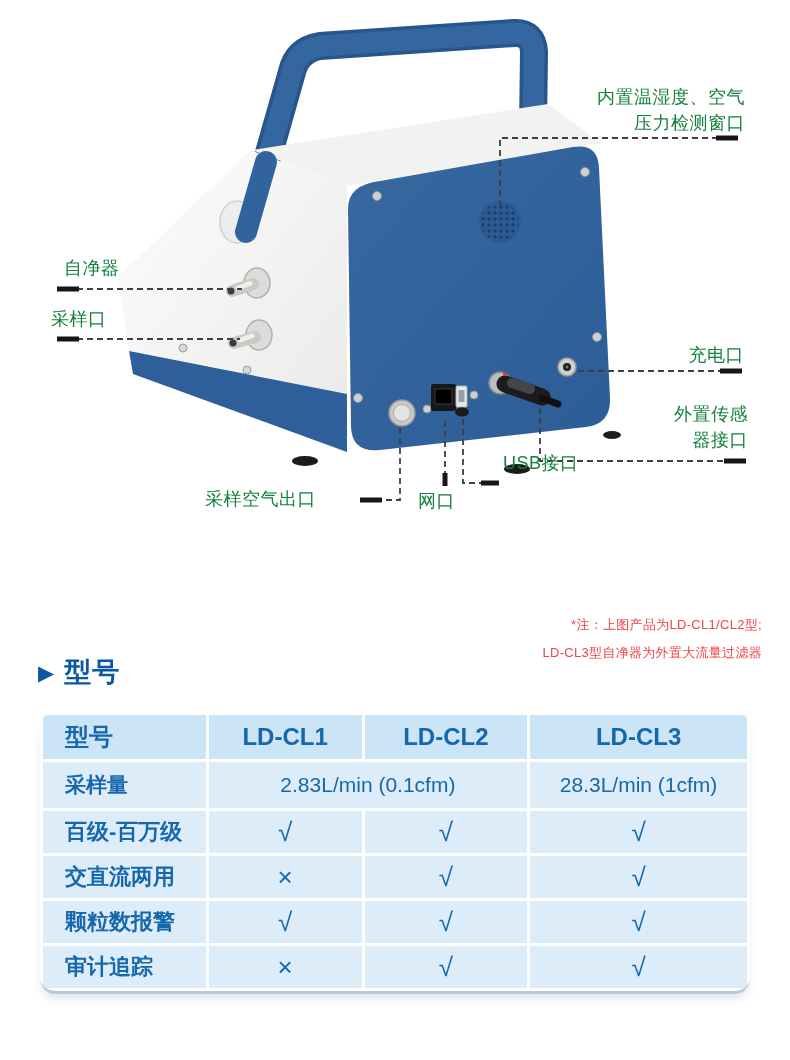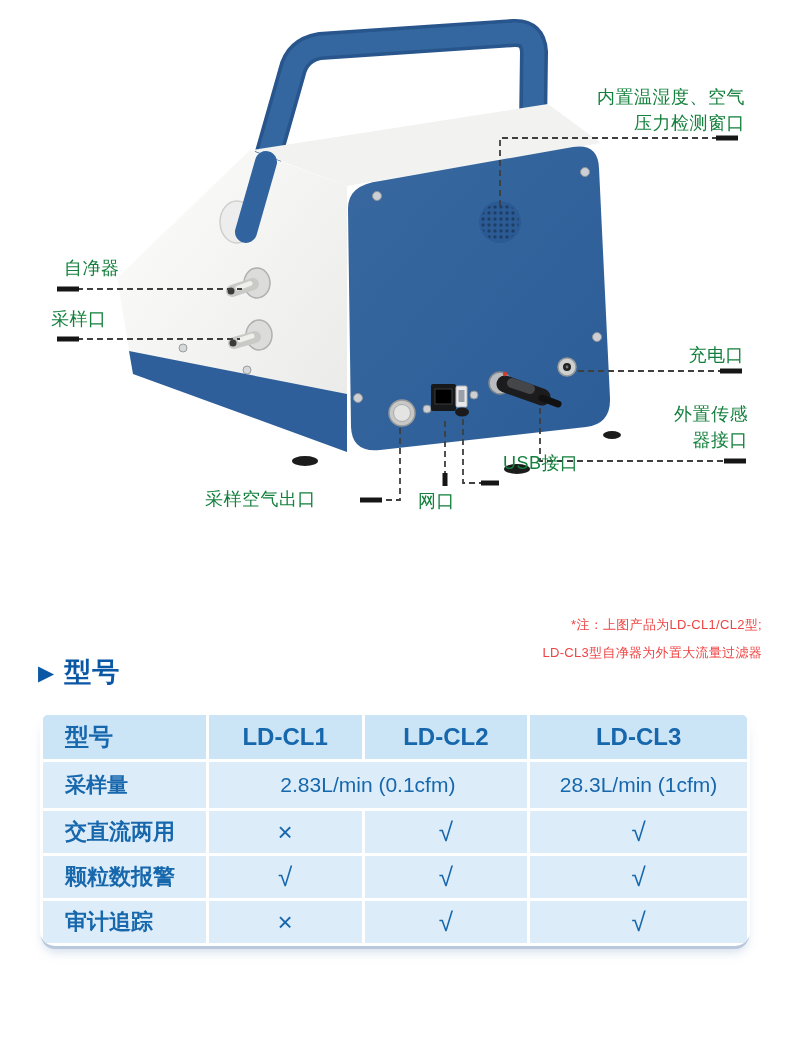--- a/index.html
+++ b/index.html
@@ -217,20 +217,26 @@
         <td>LD-CL1</td>
         <td>LD-CL2</td>
         <td>LD-CL3</td>
       </tr>
       <tr class="samp">
         <td class="lbl">采样量</td>
         <td colspan="2">2.83L/min (0.1cfm)</td>
         <td>28.3L/min (1cfm)</td>
       </tr>
       <tr class="feat">
+        <td class="lbl">百级-百万级</td>
+        <td class="mark">√</td>
+        <td class="mark">√</td>
+        <td class="mark">√</td>
+      </tr>
+      <tr class="feat">
         <td class="lbl">交直流两用</td>
         <td class="mark">×</td>
         <td class="mark">√</td>
         <td class="mark">√</td>
       </tr>
       <tr class="feat">
         <td class="lbl">颗粒数报警</td>
         <td class="mark">√</td>
         <td class="mark">√</td>
         <td class="mark">√</td>

